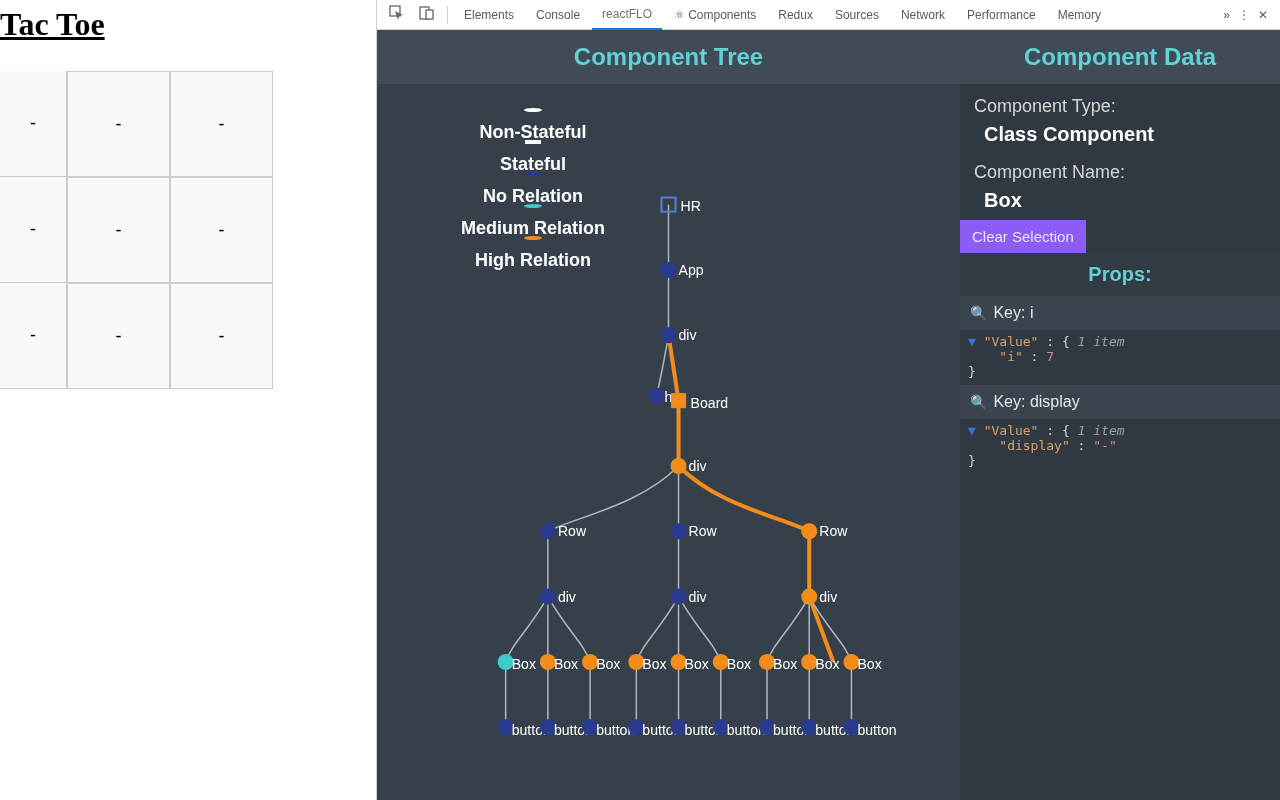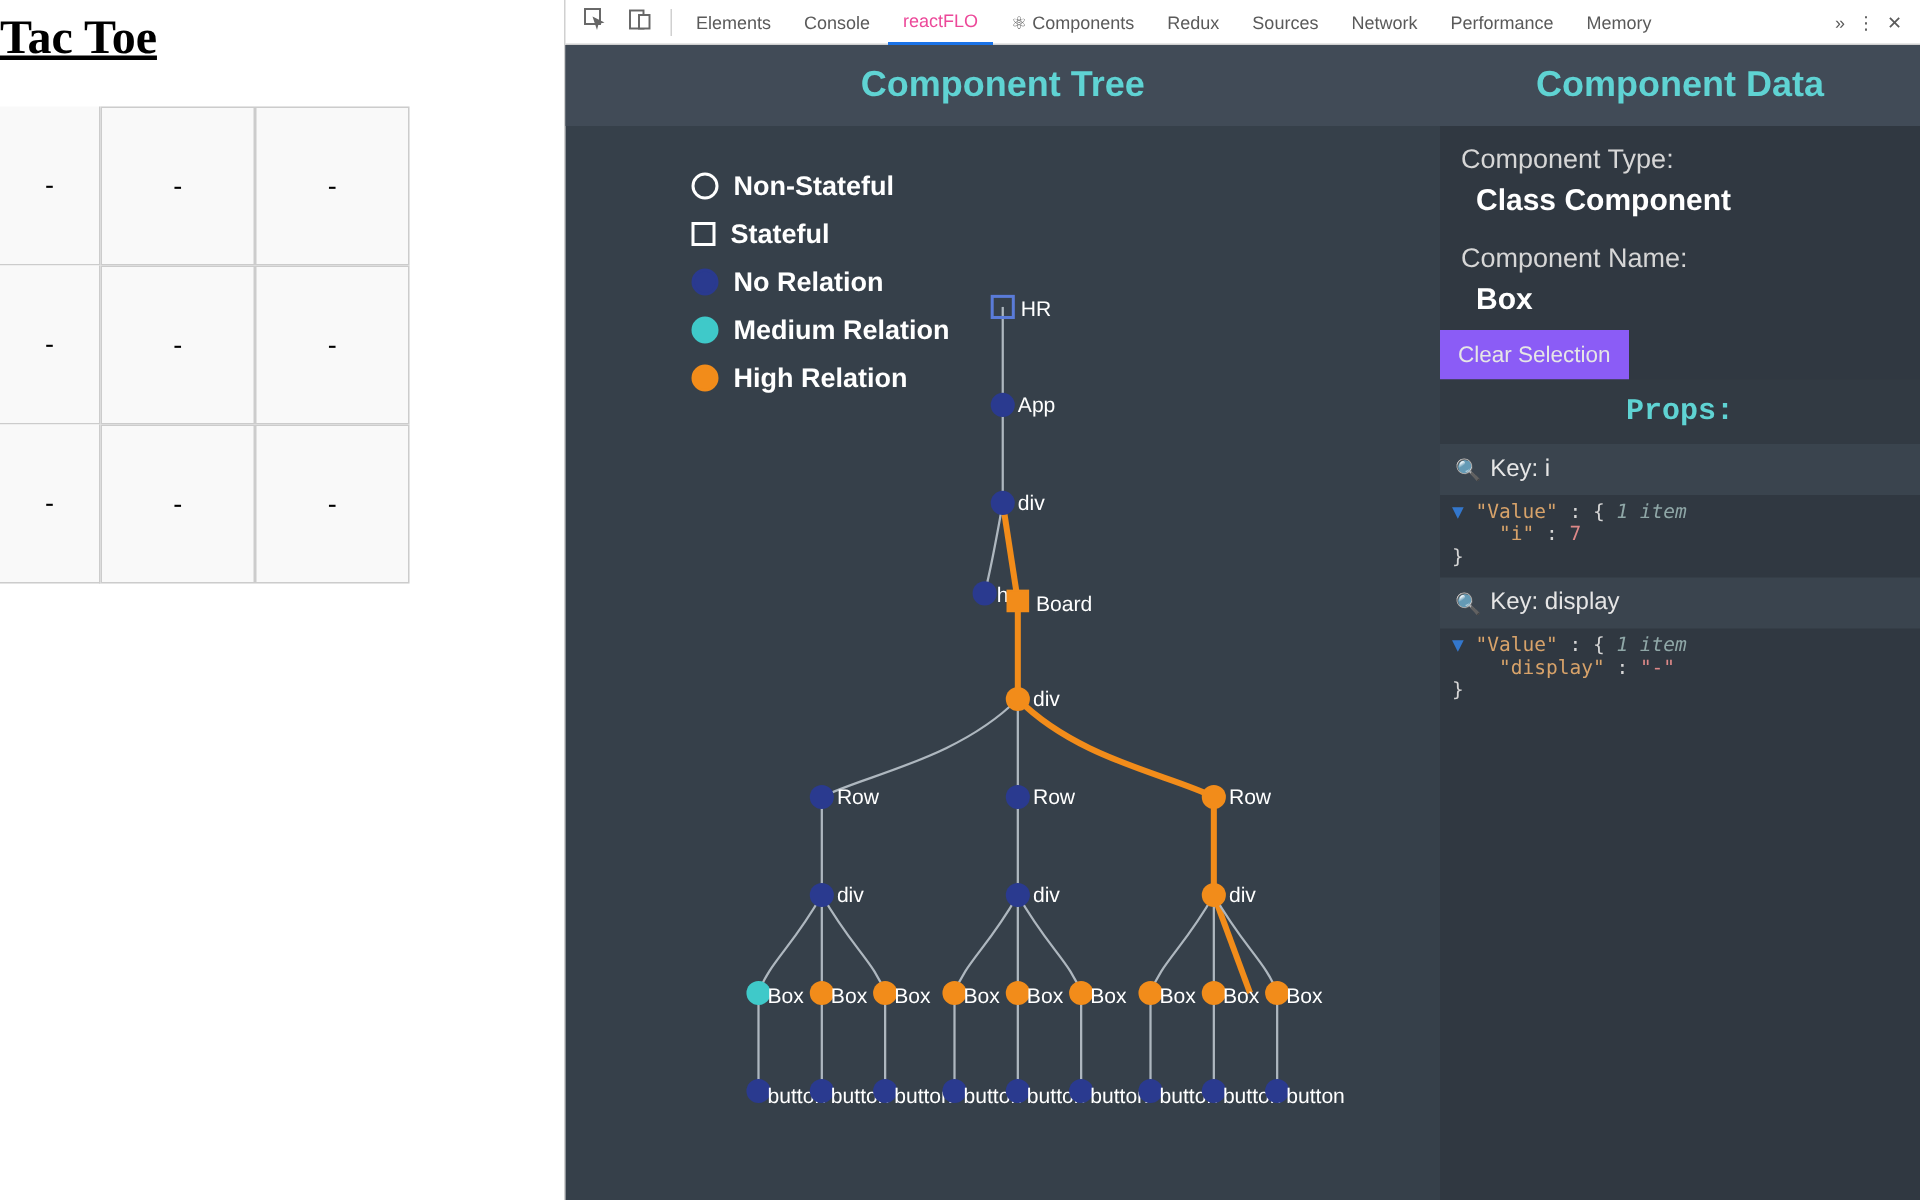--- a/index.html
+++ b/index.html
@@ -6,27 +6,27 @@
 body { font-family: -apple-system, "Segoe UI", Arial, sans-serif; width: 1280px; height: 800px; overflow: hidden; display: flex; }
 .app-side { width: 376px; background: #fff; }
 .app-title { font-family: Georgia, serif; font-size: 32px; font-weight: bold; padding: 6px 0 0 0; text-decoration: underline; }
 .grid { display: grid; grid-template-columns: 67px 103px 103px; grid-template-rows: 106px 106px 106px; border-collapse: collapse; margin-top: 28px; }
 .cell { border: 1px solid #ccc; background: #f9f9f9; display: flex; align-items: center; justify-content: center; font-size: 18px; cursor: pointer; }
 .cell.c0 { border-left: none; border-top: none; }
 .devtools { flex: 1; display: flex; flex-direction: column; background: #fff; border-left: 1px solid #d0d0d0; }
 .dt-tabs { height: 30px; display: flex; align-items: center; border-bottom: 1px solid #d0d0d0; font-size: 12px; color: #5a5a5a; padding: 0 6px; gap: 2px; }
 .dt-icon { padding: 0 6px; color: #666; cursor: pointer; }
 .dt-tab { padding: 0 10px; height: 30px; display: flex; align-items: center; cursor: pointer; }
-.dt-tab.active { color: #ec4899; border-bottom: 2px solid #1a73e8; }
+.dt-tab.active { color: #737373; border-bottom: 2px solid #1a73e8; }
 .dt-more { margin-left: auto; display: flex; gap: 8px; align-items: center; padding-right: 6px; }
 .panel { flex: 1; display: flex; background: #36404a; }
 .tree-pane { flex: 1; display: flex; flex-direction: column; position: relative; }
 .pane-header { height: 54px; background: #414b57; color: #5fd3d3; font-size: 24px; font-weight: 600; display: flex; align-items: center; justify-content: center; }
 .legend { position: absolute; top: 78px; left: 84px; color: #fff; font-size: 18px; font-weight: 600; }
-.legend .row { display: flex; align-items: center; gap: 10px; height: 32px; }
+.legend .row { display: flex; align-items: center; gap: 10px; height: 32px; flex-direction: column; }
 .lg-circle { width: 18px; height: 18px; border-radius: 50%; border: 2px solid #fff; }
 .lg-square { width: 16px; height: 16px; border: 2px solid #fff; }
 .lg-fill-navy { background: #2a3a8f; border-color: #2a3a8f; }
 .lg-fill-teal { background: #3fc9c9; border-color: #3fc9c9; }
 .lg-fill-orange { background: #f28c1a; border-color: #f28c1a; }
 .tree-svg { flex: 1; }
 .node-label { fill: #fff; font-size: 14px; }
 .edge { stroke: #aeb7bf; stroke-width: 1.5; fill: none; }
 .edge-hot { stroke: #f28c1a; stroke-width: 4; fill: none; }
 .n-circle { r: 8; }
@@ -34,21 +34,21 @@
 .c-teal { fill: #3fc9c9; }
 .c-orange { fill: #f28c1a; }
 .n-square { fill: #f28c1a; stroke: #f28c1a; }
 .n-square-out { fill: none; stroke: #5a7bd8; stroke-width: 2; }
 .data-pane { width: 320px; background: #303841; display: flex; flex-direction: column; color: #e6e6e6; }
 .data-pane .pane-header { background: #414b57; }
 .dp-section { padding: 12px 14px 4px 14px; }
 .dp-label { font-size: 18px; color: #d6d6d6; margin-bottom: 6px; }
 .dp-value { font-size: 20px; font-weight: 600; color: #ffffff; margin-left: 10px; }
 .clear-btn { background: #8b5cf6; border: none; color: #e6e6e6; font-size: 15px; padding: 8px 12px; margin: 4px 0 0 0; cursor: pointer; display: inline-block; width: auto; }
-.props-header { text-align: center; color: #5fd3d3; font-size: 20px; font-weight: 600; padding: 10px 0; background: #323a43; margin-top: 0px; font-family: Liberation Mono, monospace; }
+.props-header { text-align: center; color: #5fd3d3; font-size: 20px; font-weight: 600; padding: 10px 0; background: #323a43; margin-top: 0px; }
 .prop-key { background: #3a444e; padding: 8px 10px; font-size: 16px; display: flex; align-items: center; gap: 6px; }
 .mag { font-size: 14px; }
 .json-block { font-family: Menlo, monospace; font-size: 13px; padding: 4px 8px 6px 8px; }
 .json-line { white-space: pre; }
 .j-caret { color: #37c; }
 .j-key { color: #d8a36a; }
 .j-punc { color: #d6d6d6; }
 .j-count { color: #8fa7a7; font-style: italic; }
 .j-num { color: #d88; }
 .j-str { color: #d88; }

